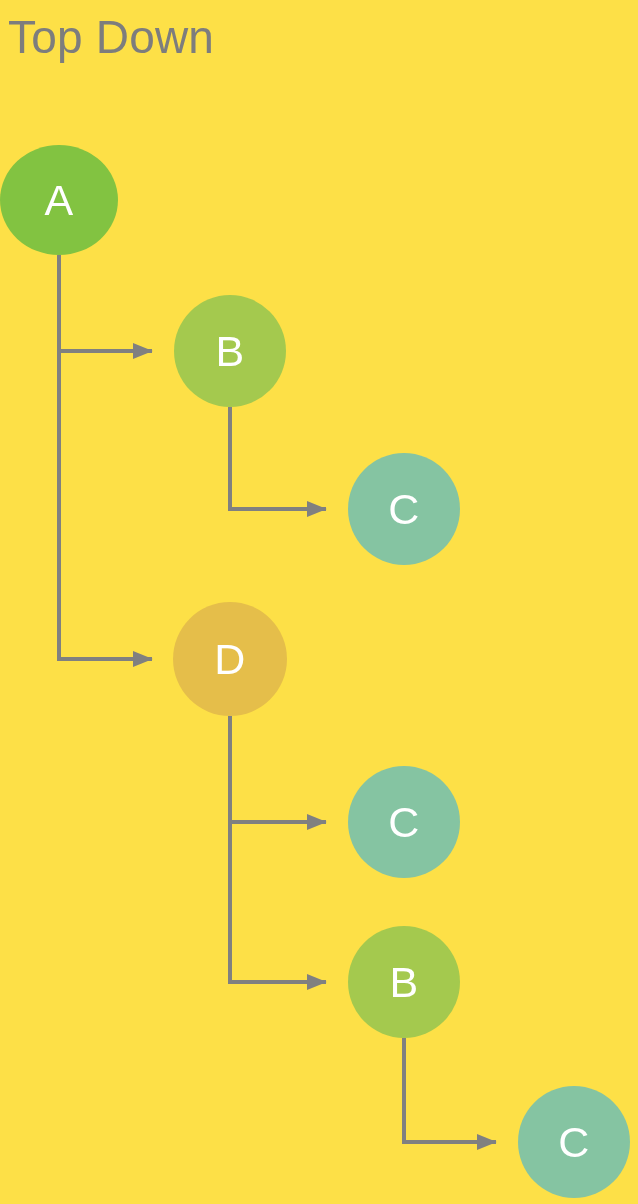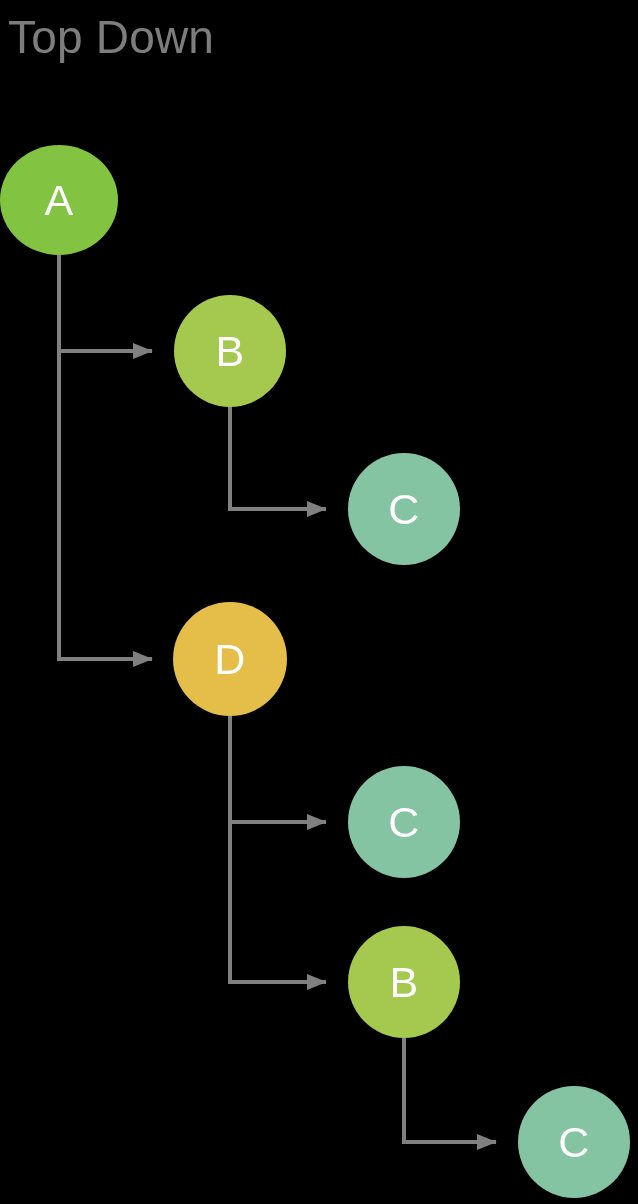--- a/index.html
+++ b/index.html
@@ -12,21 +12,21 @@
     width: 638px;
     height: 1204px;
     overflow: hidden;
     font-family: "Liberation Sans", sans-serif;
     -webkit-font-smoothing: antialiased;
   }
   #canvas {
     position: relative;
     width: 638px;
     height: 1204px;
-    background: #000000;
+    background: #fde047;
   }
   #diagram-title {
     position: absolute;
     left: 8px;
     top: 14px;
     font-family: "Liberation Sans", sans-serif;
     font-size: 46px;
     font-weight: 300;
     letter-spacing: 0.2px;
     color: #7d7d7d;

